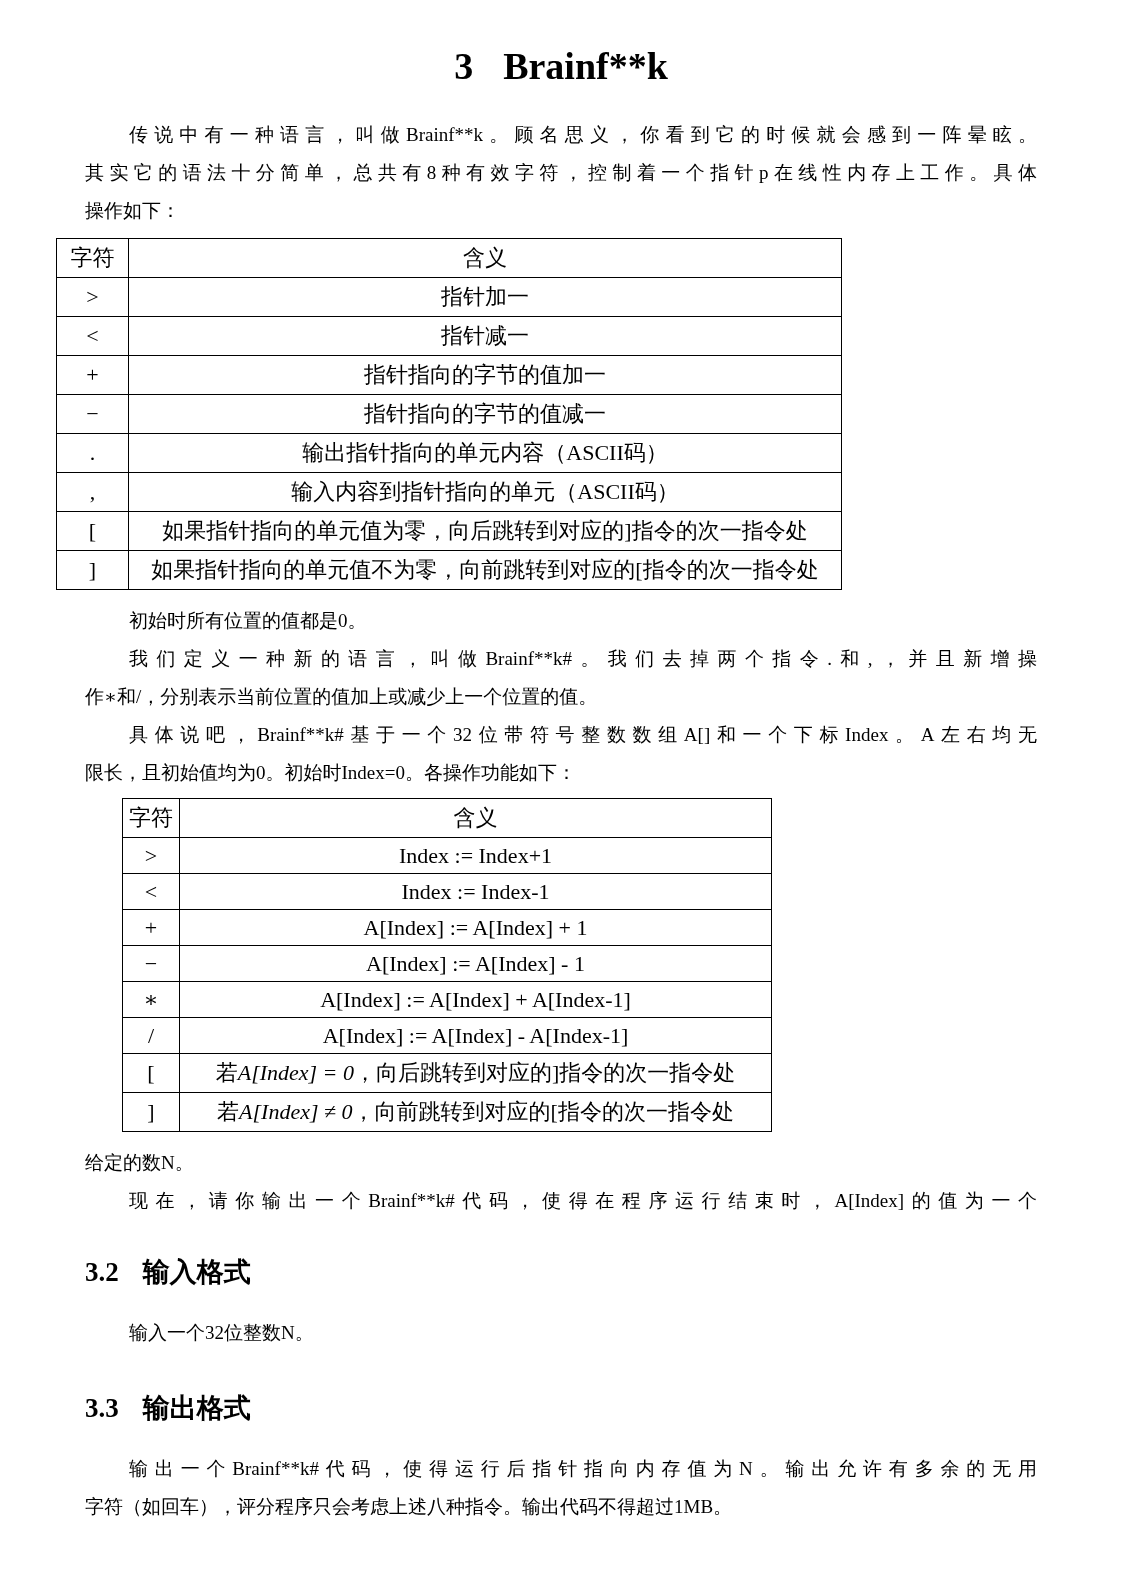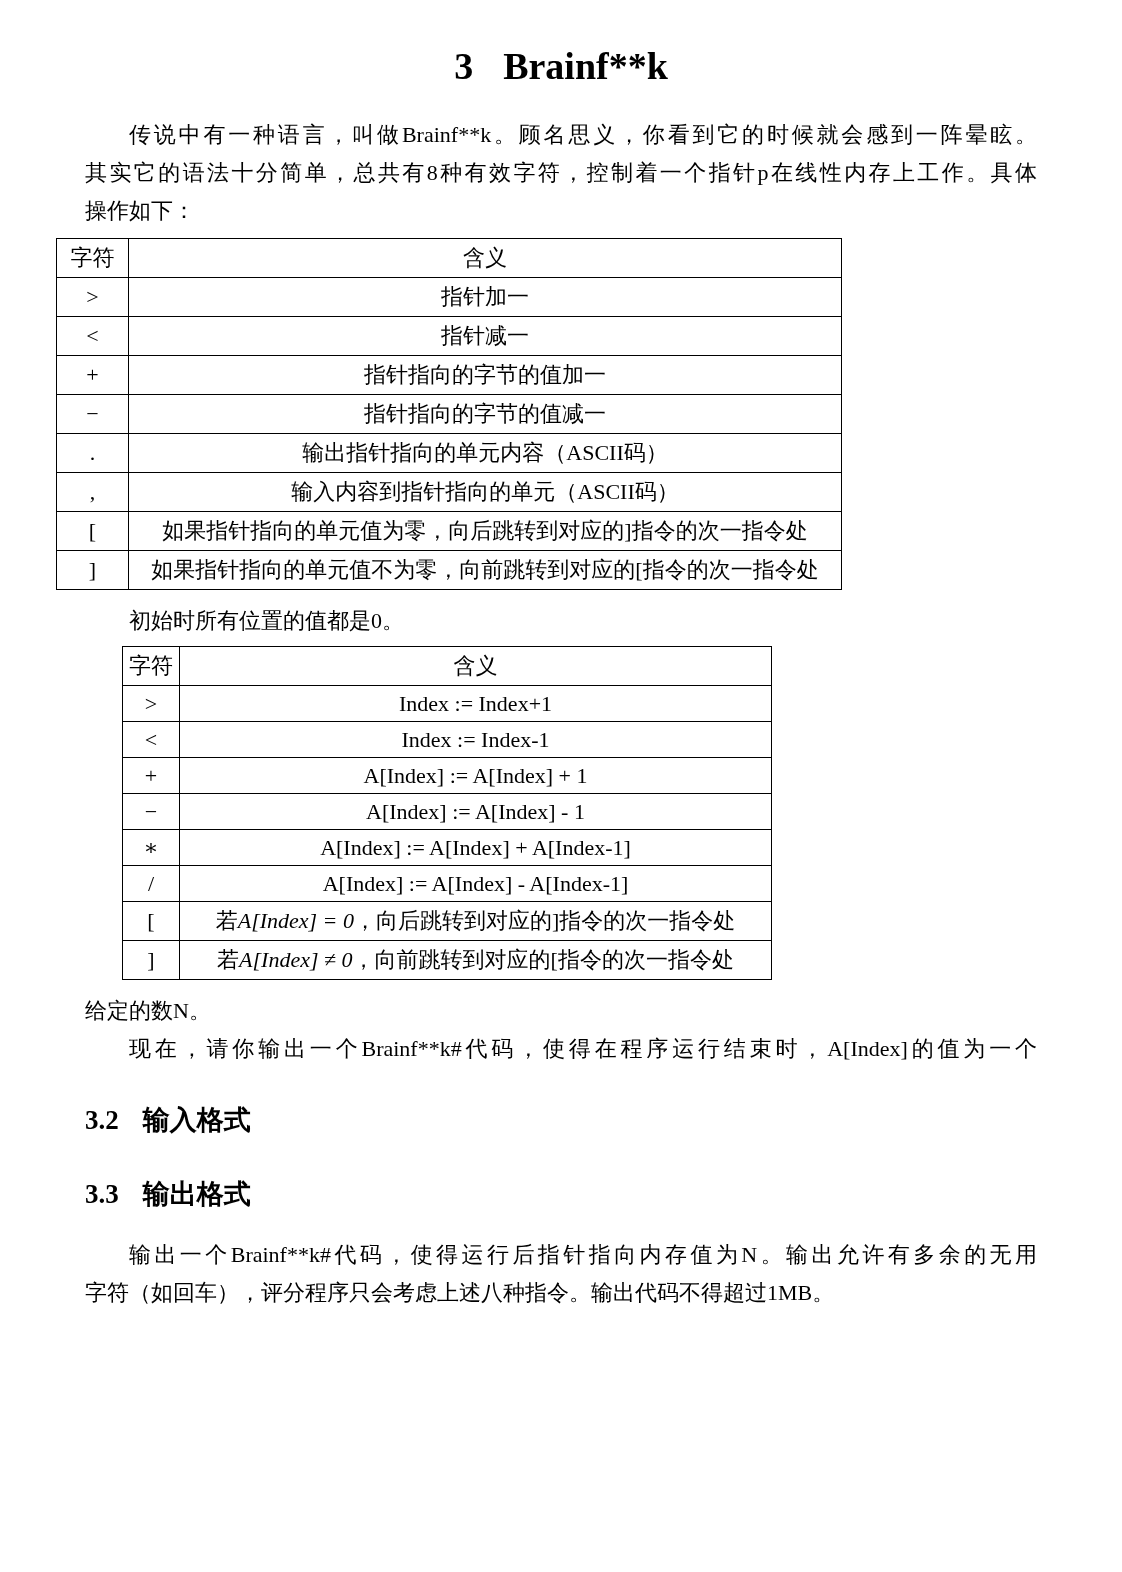--- a/index.html
+++ b/index.html
@@ -29,21 +29,21 @@
     font-size:27px;
     font-weight:bold;
     line-height:36px;
   }
   .sec .num { margin-right:24px; }
   .sec-32 { margin-top:34px; }
   .sec-33 { margin-top:38px; }
 
   .para {
     margin:0;
-    font-size:22px;
+    font-size:19px;
     line-height:38px;
   }
   .para .line {
     display:block;
     text-align:justify;
     text-align-last:justify;
   }
   .para .line.first { text-indent:44px; }
   .para .line.last { text-align-last:left; }
 
@@ -129,21 +129,29 @@
           <td class="c1">]</td>
           <td>如果指针指向的单元值不为零，向前跳转到对应的[指令的次一指令处</td>
         </tr>
       </tbody>
     </table>
 
     <p class="para">
       <span class="line first last">初始时所有位置的值都是0。</span>
     </p>
 
-
+    <p class="para">
+      <span class="line first">我们定义一种新的语言，叫做Brainf**k#。我们去掉两个指令.和,，并且新增操</span>
+      <span class="line last">作∗和/，分别表示当前位置的值加上或减少上一个位置的值。</span>
+    </p>
+
+    <p class="para">
+      <span class="line first">具体说吧，Brainf**k#基于一个32位带符号整数数组A[]和一个下标Index。A左右均无</span>
+      <span class="line last">限长，且初始值均为0。初始时Index=0。各操作功能如下：</span>
+    </p>
 
     <table class="tbl tbl2">
       <tbody>
         <tr>
           <td class="c1">字符</td>
           <td>含义</td>
         </tr>
         <tr>
           <td class="c1">&gt;</td>
           <td>Index := Index+1</td>
@@ -181,20 +189,23 @@
 
     <p class="para para-task">
       <span class="line last">给定的数N。</span>
       <span class="line first">现在，请你输出一个Brainf**k#代码，使得在程序运行结束时，A[Index]的值为一个</span>
     </p>
 
     <h2 class="sec sec-32">
       <span class="num">3.2</span><span>输入格式</span>
     </h2>
 
+    <p class="para para-input">
+      <span class="line first last">输入一个32位整数N。</span>
+    </p>
 
     <h2 class="sec sec-33">
       <span class="num">3.3</span><span>输出格式</span>
     </h2>
 
     <p class="para para-output">
       <span class="line first">输出一个Brainf**k#代码，使得运行后指针指向内存值为N。输出允许有多余的无用</span>
       <span class="line last">字符（如回车），评分程序只会考虑上述八种指令。输出代码不得超过1MB。</span>
     </p>
 

